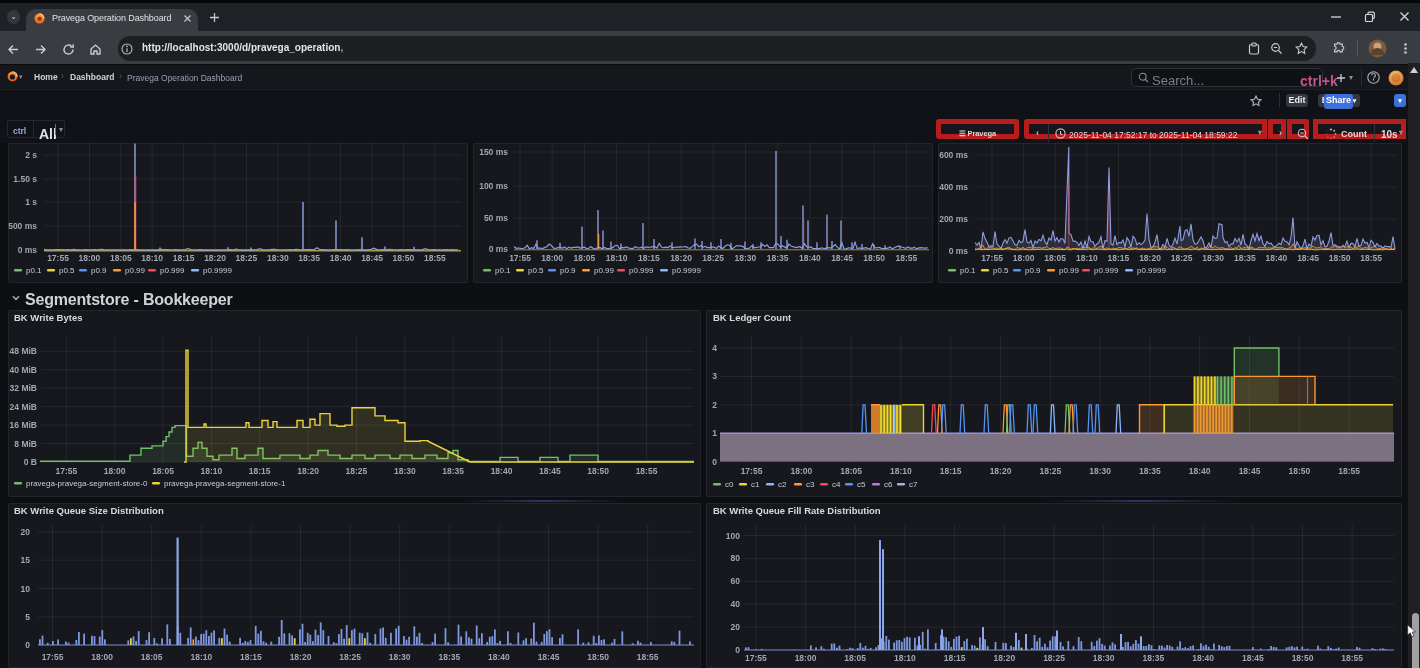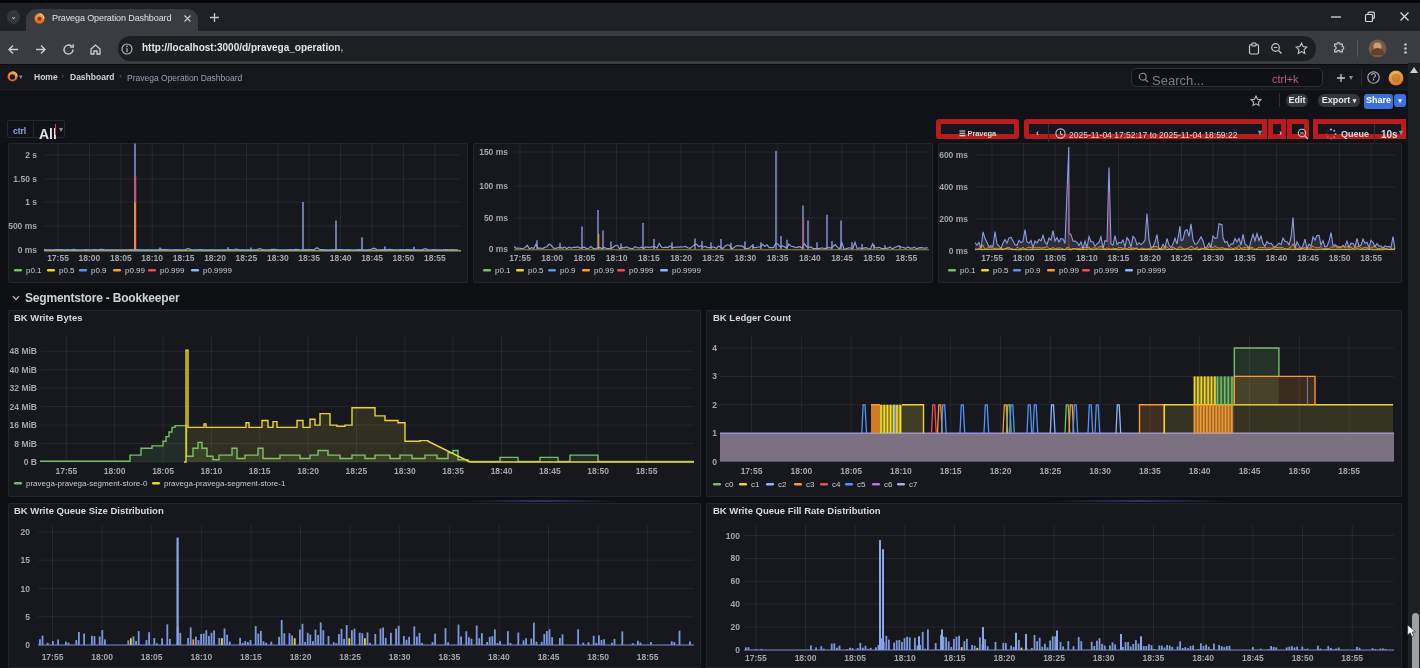--- a/index.html
+++ b/index.html
@@ -26,24 +26,24 @@
 
 #gnav { left:0; top:65px; width:1420px; height:25px; background:#15171c;
   border-bottom:1px solid #1d2025; }
 #gactions { left:0; top:90px; width:1420px; height:24px; background:#101217; }
 #gcontrols { left:0; top:114px; width:1420px; height:29px; background:#101217; }
 #gbody { left:0; top:143px; width:1408px; height:525px; background:#0e0f13; }
 .bc { font-size:8.5px; color:#d0d2d6; font-weight:bold; }
 .bcsep { color:#5a5e66; font-size:9px; font-weight:normal; }
 .btn { position:absolute; border-radius:3px; font-size:9px; font-weight:bold; color:#e8e9eb;
   text-align:center; }
-.gbtn { background:#34373e;border-radius:6px; }
+.gbtn { background:#34373e; }
 .blue { background:#3D71D9; color:#fff; }
 .obtn { background:#15171c; border:5px solid #b91c1c; color:#d8dade; font-weight:bold; }
-.rowhdr { font-size:12px; font-weight:bold; color:#cfd2d6; letter-spacing:-0.2px; }
+.rowhdr { font-size:16px; font-weight:bold; color:#cfd2d6; letter-spacing:-0.2px; }
 
 #sbtrack { left:1408px; top:63px; width:12px; height:605px; background:#1e2023; }
 #sbthumb { left:1411.5px; top:613px; width:7.5px; height:70px; background:#9fa0a2; border-radius:4.5px; }
 .glow { position:absolute; height:2px; }
 </style>
 </head>
 <body>
 <div id="stage">
 
 <div class="abs" id="topblack"></div>
@@ -148,21 +148,21 @@
     <div class="abs bcsep" style="position:absolute;left:61px;top:71px">›</div>
     <div class="abs bc" style="left:70px;top:72px">Dashboard</div>
     <div class="abs bcsep" style="position:absolute;left:119px;top:71px">›</div>
     <div class="abs" style="left:127px;top:72.5px;color:#9aa0b0;font-size:8.5px">Pravega Operation Dashboard</div>
 <div class="abs" style="left:1131px;top:68px;width:192px;height:19px;background:#0f1115;border:1px solid #2e3138;border-radius:5px"></div>
 <svg class="abs" style="left:1138px;top:72px" width="11" height="11" viewBox="0 0 11 11">
       <circle cx="4.7" cy="4.7" r="3.4" fill="none" stroke="#8b8f98" stroke-width="1.1"></circle>
       <path d="M7.3,7.3L10,10" stroke="#8b8f98" stroke-width="1.2"></path>
     </svg>
 <div class="abs" style="left:1152px;top:73px;font-size:13px;color:#7b7f87">Search...</div>
-<div class="abs" style="left:1272px;top:73px;font-size:11px;font-weight:normal;color:#c1558c">ctrl+k</div>
+<div class="abs" style="left:1300px;top:73px;font-size:14px;font-weight:bold;color:#c1558c">ctrl+k</div>
 <svg class="abs" style="left:1336px;top:73px" width="10" height="10" viewBox="0 0 10 10">
       <path d="M5,1V9M1,5H9" stroke="#c8cace" stroke-width="1.3"></path>
     </svg>
 <span class="abs" style="left:1349px;top:73px;color:#8b8e95;font-size:8px">▾</span>
 <div class="abs" style="left:1361px;top:69px;width:1px;height:17px;background:#2b2e34"></div>
 <svg class="abs" style="left:1367px;top:71px" width="13" height="13" viewBox="0 0 13 13">
       <circle cx="6.5" cy="6.5" r="5.7" fill="none" stroke="#b0b3b9" stroke-width="1.1"></circle>
       <path d="M6.5,9.5v-2 M6.5,6.3a1.9,1.9 0 1 0 -1.9,-2" fill="none" stroke="#b0b3b9" stroke-width="1.2"></path>
     </svg>
 <svg class="abs" style="left:1388px;top:70px" width="16" height="16" viewBox="0 0 16 16">
@@ -176,21 +176,21 @@
  <circle cx="8" cy="8" r="4.5" fill="#b8601a" opacity="0.6"></circle>
 </svg>
 
 <div class="abs" id="gactions"></div>
 <svg class="abs" style="left:1250px;top:95px" width="12" height="12" viewBox="0 0 13 13">
       <path d="M6.5,1.2l1.6,3.4 3.7,0.5 -2.7,2.6 0.6,3.7 -3.2,-1.8 -3.2,1.8 0.6,-3.7 -2.7,-2.6 3.7,-0.5z" fill="none" stroke="#b0b3b9" stroke-width="1.2"></path>
     </svg>
 <div class="abs" style="left:1279px;top:93px;width:1px;height:14px;background:#2b2e34"></div>
 <div class="abs btn gbtn" style="left:1286px;top:94px;width:22px;height:13px;line-height:13px">Edit</div>
 <div class="abs btn gbtn" style="left:1318px;top:94px;width:42px;height:13px;line-height:13px">Export <span style="font-size:7px">▾</span></div>
-<div class="abs btn blue" style="left:1364px;top:94px;width:29px;height:15px;line-height:13px">Share</div>
+<div class="abs btn blue" style="left:1324px;top:94px;width:29px;height:15px;line-height:13px">Share</div>
 <div class="abs btn blue" style="left:1394px;top:94px;width:12px;height:13px;line-height:13px;font-size:7px">▾</div>
 
 <div class="abs" id="gcontrols"></div>
 <div class="abs" style="left:7px;top:120px;width:58px;height:18px;border:1px solid #24272e;border-radius:2px;background:#101217">
   <span style="position:absolute;left:5px;top:4.5px;font-size:8.5px;font-weight:bold;color:#93a7d8">ctrl</span>
   <span style="position:absolute;left:25px;top:0;width:1px;height:16px;background:#24272e"></span>
   <span style="position:absolute;left:31px;top:4.5px;font-size:14px;font-weight:bold;color:#dfe1e6">All</span>
   <span style="position:absolute;left:46.5px;top:3px;width:1.5px;height:11px;background:#d84040"></span>
   <span style="position:absolute;left:51px;top:3.5px;color:#8b8e95;font-size:8px">▾</span>
 </div>
@@ -221,21 +221,21 @@
           <circle cx="6" cy="1.5" r="1"></circle>
           <circle cx="9.2" cy="2.8" r="1" opacity="0.85"></circle>
           <circle cx="10.5" cy="6" r="1" opacity="0.7"></circle>
           <circle cx="9.2" cy="9.2" r="1" opacity="0.55"></circle>
           <circle cx="6" cy="10.5" r="1" opacity="0.4"></circle>
           <circle cx="2.8" cy="9.2" r="1" opacity="0.3"></circle>
           <circle cx="1.5" cy="6" r="1" opacity="0.2"></circle>
           <circle cx="2.8" cy="2.8" r="1" opacity="0.12"></circle>
         </g>
  </svg>
- <span style="position:absolute;left:23px;top:5px;font-size:9px;font-weight:bold;color:#dcdee2">Queue</span>
+ <span style="position:absolute;left:23px;top:5px;font-size:9px;font-weight:bold;color:#dcdee2">Count</span>
  <span style="position:absolute;left:56px;top:0;width:1px;height:18px;background:#2f333a"></span>
  <span style="position:absolute;left:63px;top:5px;font-size:10px;font-weight:bold;color:#dcdee2">10s</span>
  <span style="position:absolute;left:81px;top:4px;color:#8b8e95;font-size:8px">▾</span>
 </div>
 
 <div class="abs" id="gbody"></div>
 
 <svg class="abs" style="left:12px;top:295px" width="8" height="6" viewBox="0 0 8 6">
       <path d="M1,1.2L4,4.4L7,1.2" fill="none" stroke="#aeb2ba" stroke-width="1.4"></path>
     </svg>

